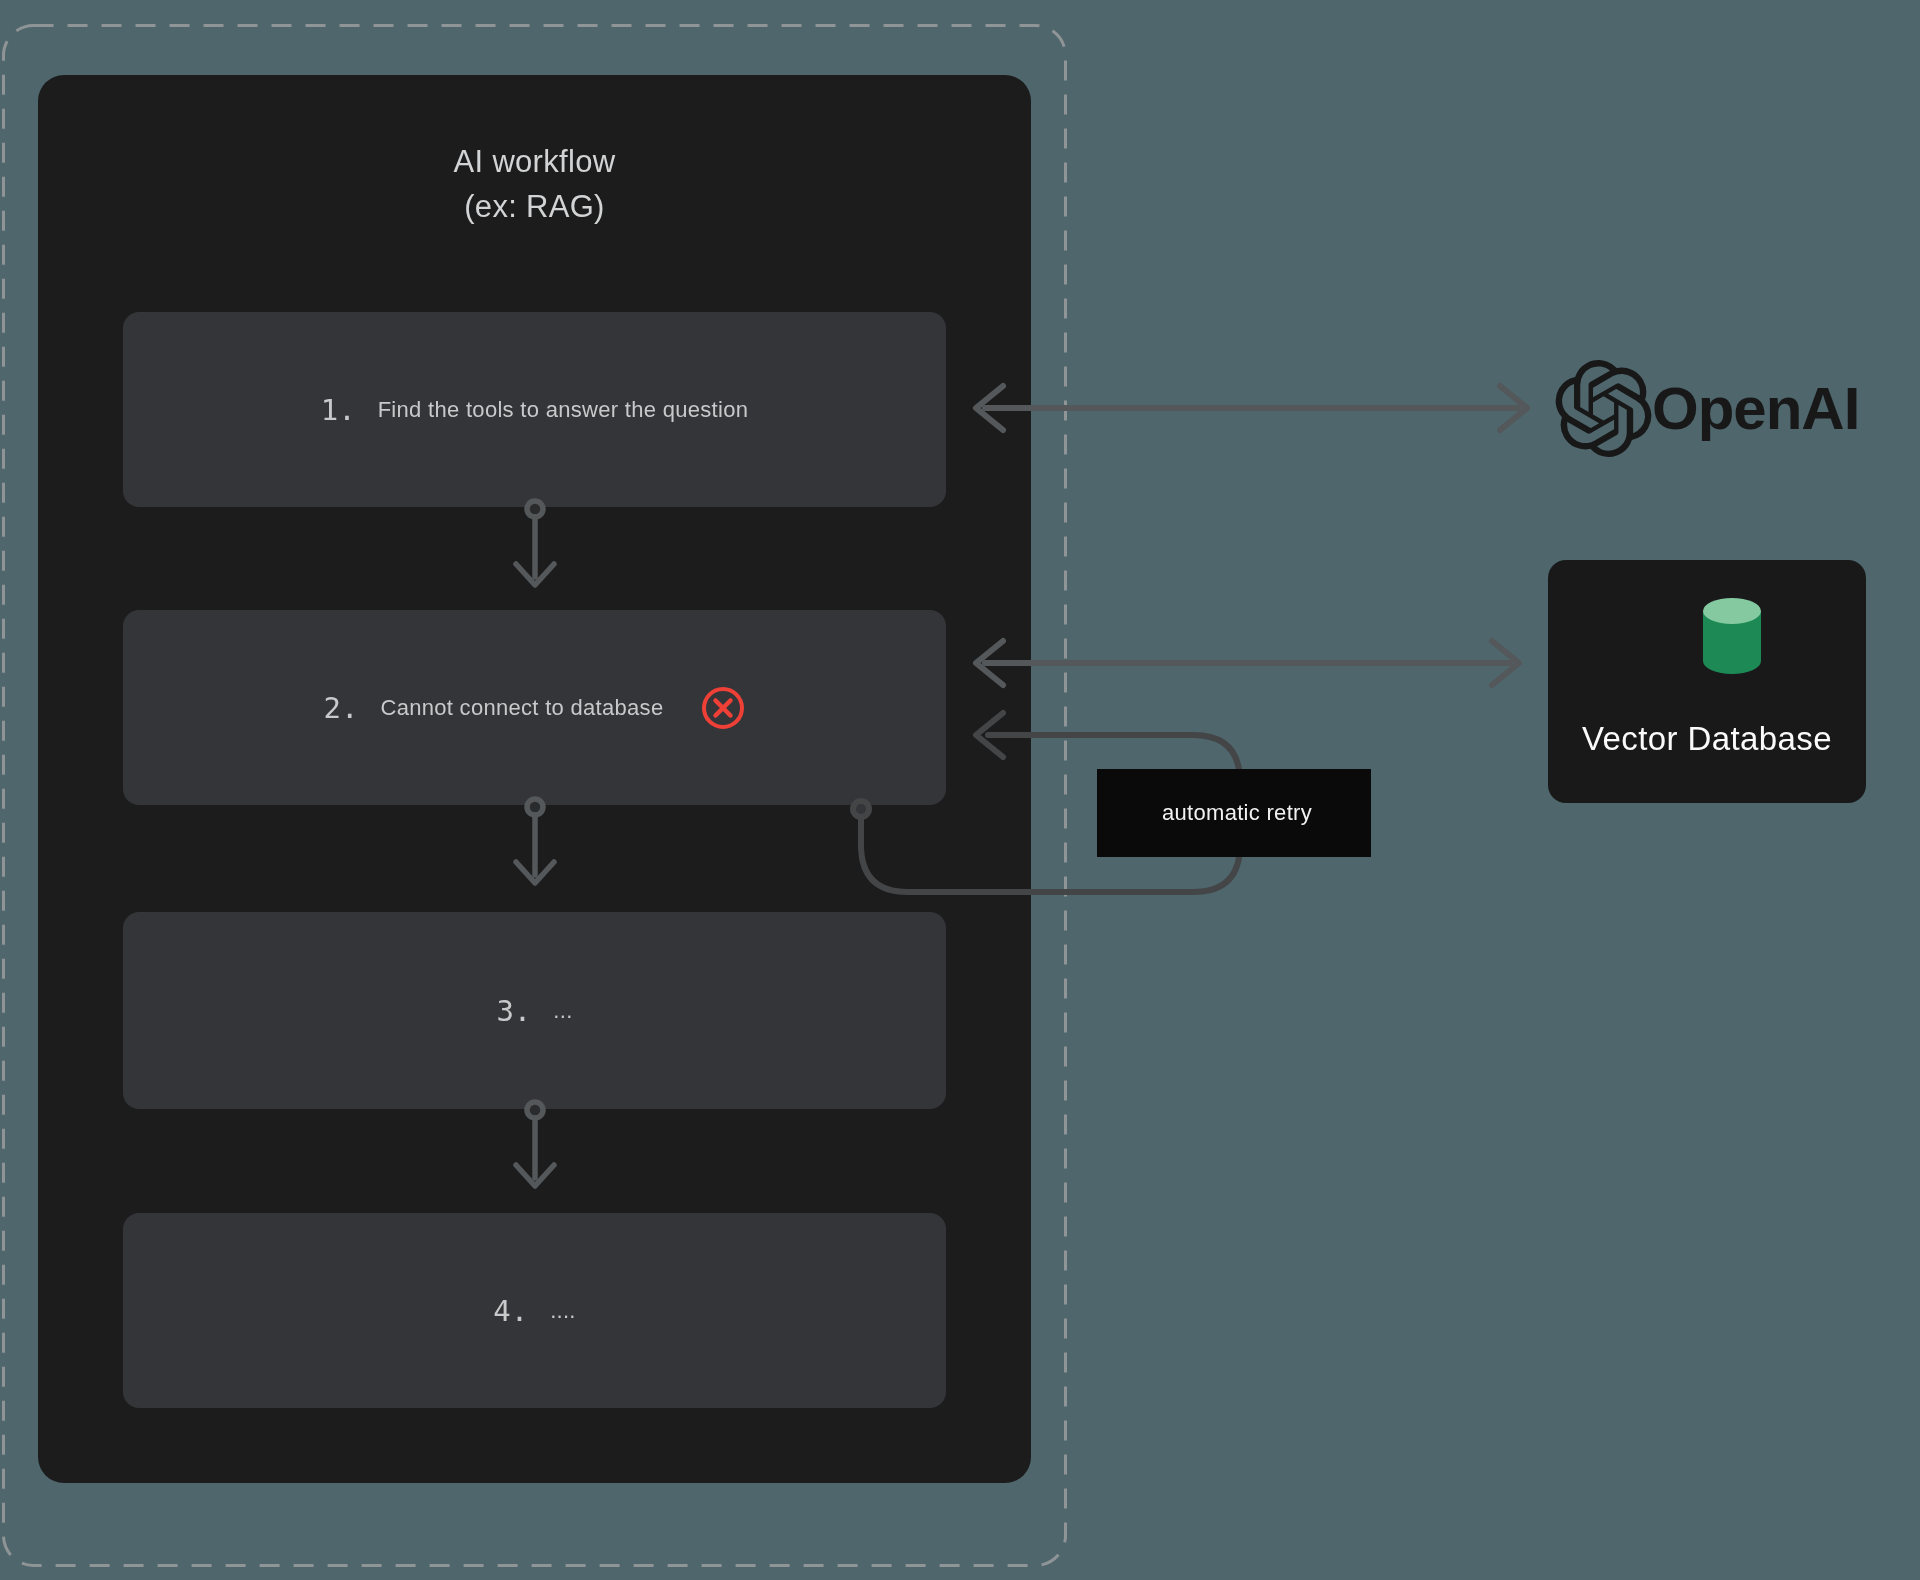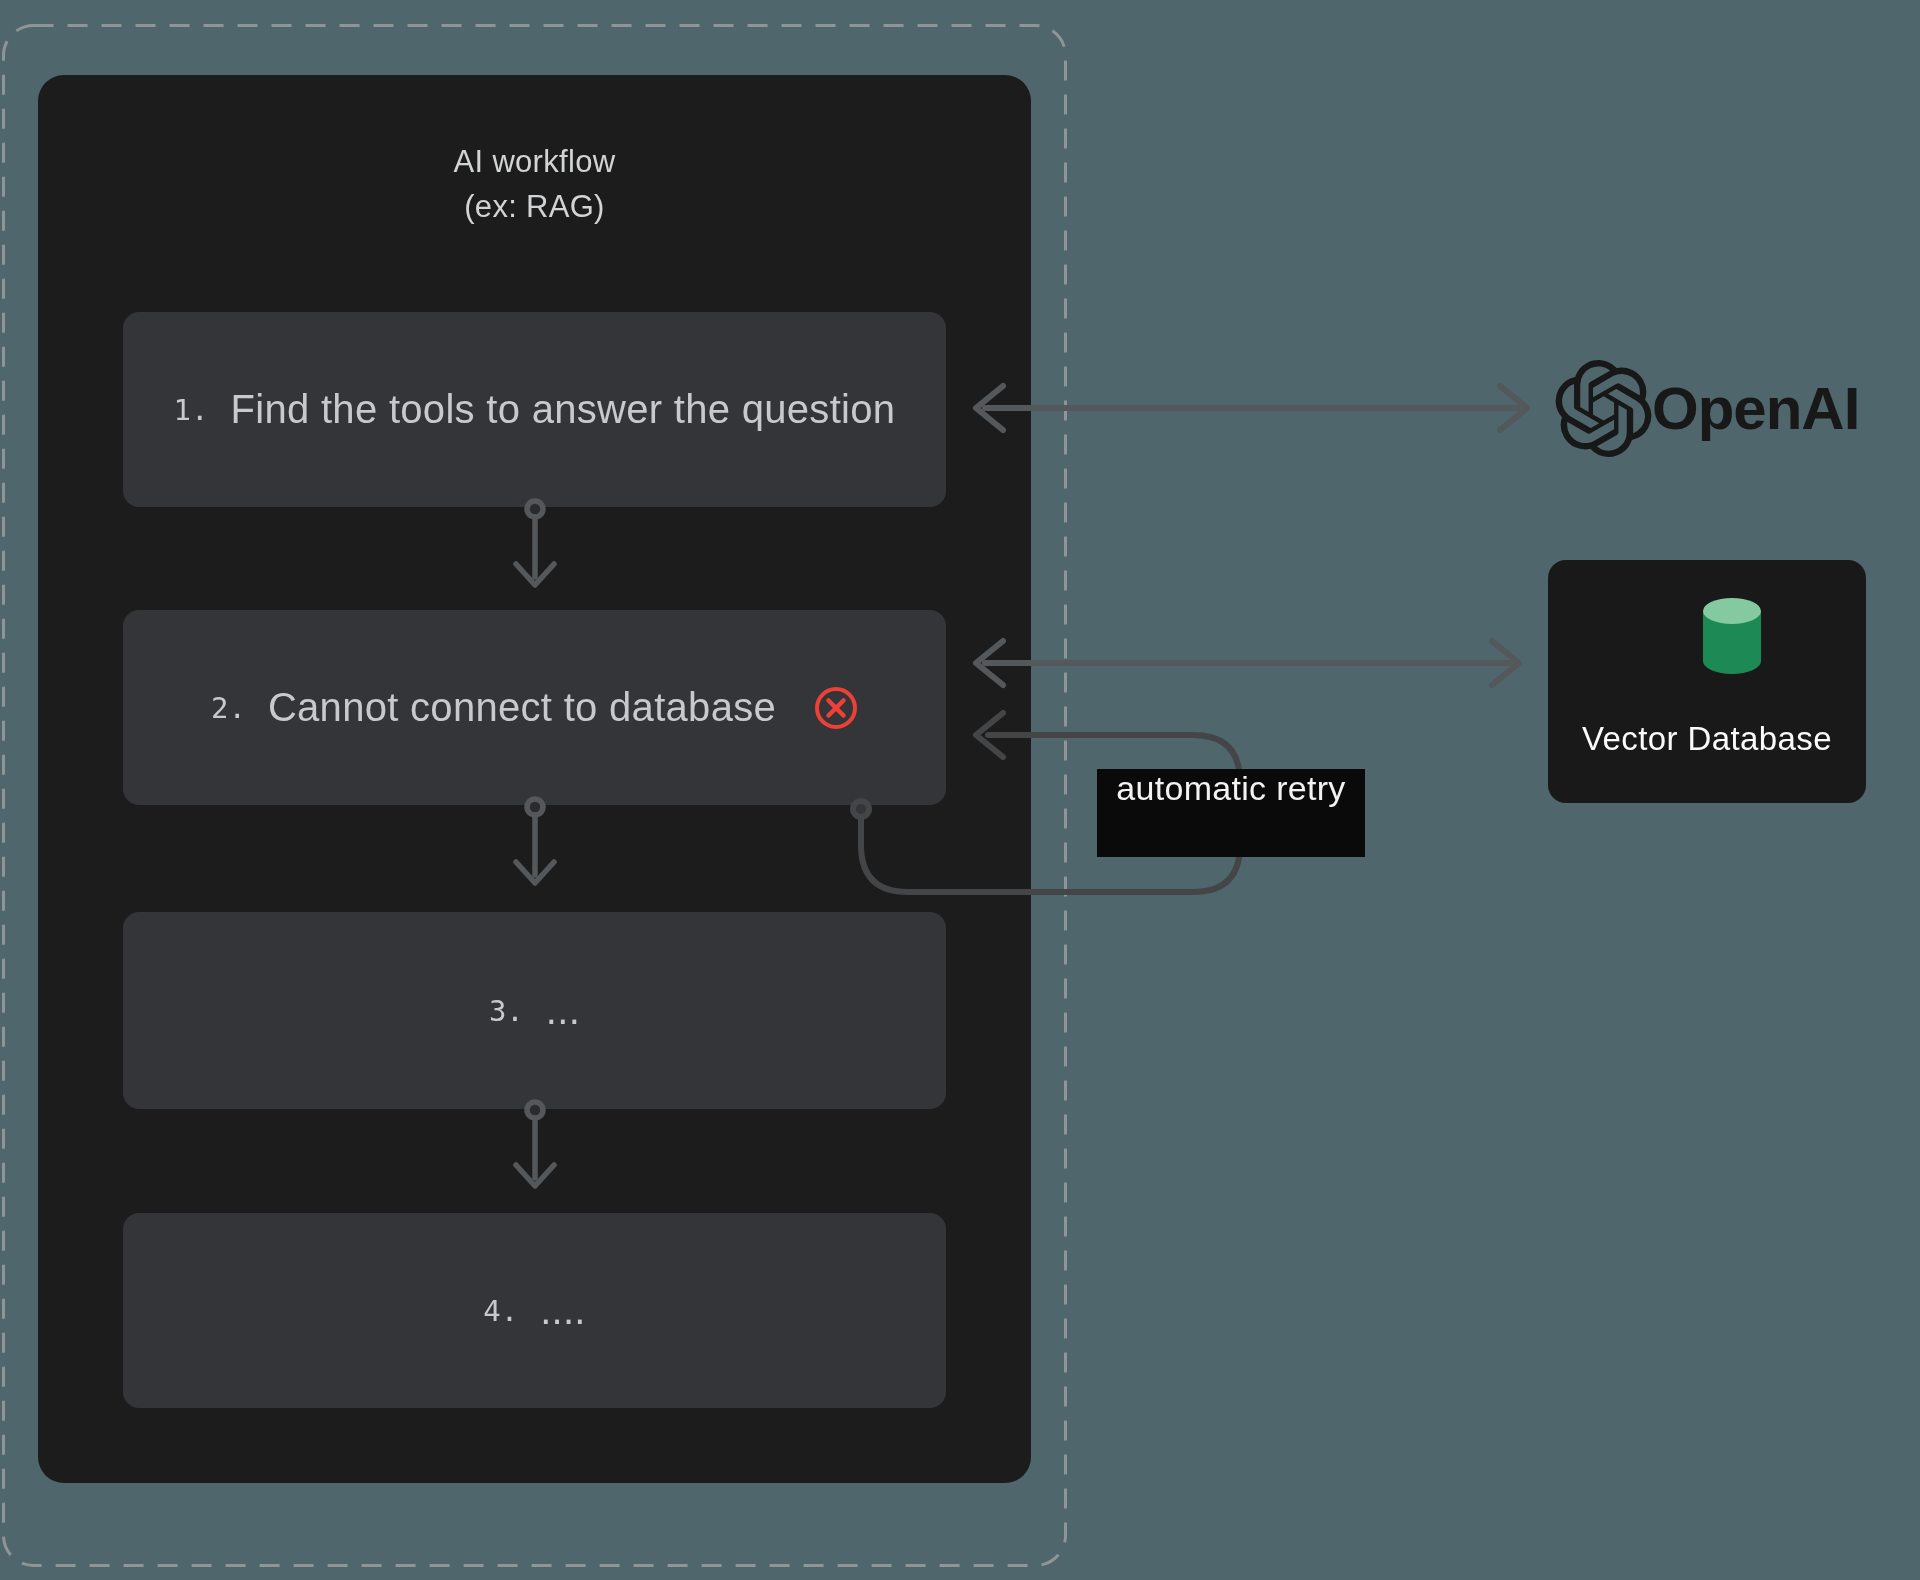--- a/index.html
+++ b/index.html
@@ -29,30 +29,30 @@
   .step{
     position:absolute;left:85px;width:823px;border-radius:16px;
     background:var(--step-box,#343538);
     display:flex;align-items:center;justify-content:center;
   }
   .step .num{
     font-family:"DejaVu Sans Mono",monospace;font-size:29px;
     color:var(--step-text,#c7c9ca);margin-right:22px;
   }
   .step .step-label{
-    font-size:40px;color:var(--step-text,#c7c9ca);letter-spacing:0.3px;
+    font-size:22px;color:var(--step-text,#c7c9ca);letter-spacing:0.3px;
   }
   .step .err-icon{margin-left:38px;display:none;}
   .step.has-error .err-icon{display:block;}
   
   .retry-label{
     position:absolute;left:1097px;top:769px;width:268px;height:88px;
     background:var(--retry-label-bg,#0a0a0b);
-    display:flex;justify-content:center;
-    font-size:34px;color:var(--retry-label-text,#f2f2f2);letter-spacing:0.3px;
+    display:flex;align-items:center;justify-content:center;
+    font-size:22px;color:var(--retry-label-text,#f2f2f2);letter-spacing:0.3px;padding-left:6px;
   }
   
   .openai{
     position:absolute;left:1555px;top:360px;height:97px;
     display:flex;align-items:center;
   }
   .openai .wordmark{
     font-size:60px;font-weight:bold;letter-spacing:-1px;
     color:var(--openai-logo,#181818);
   }

